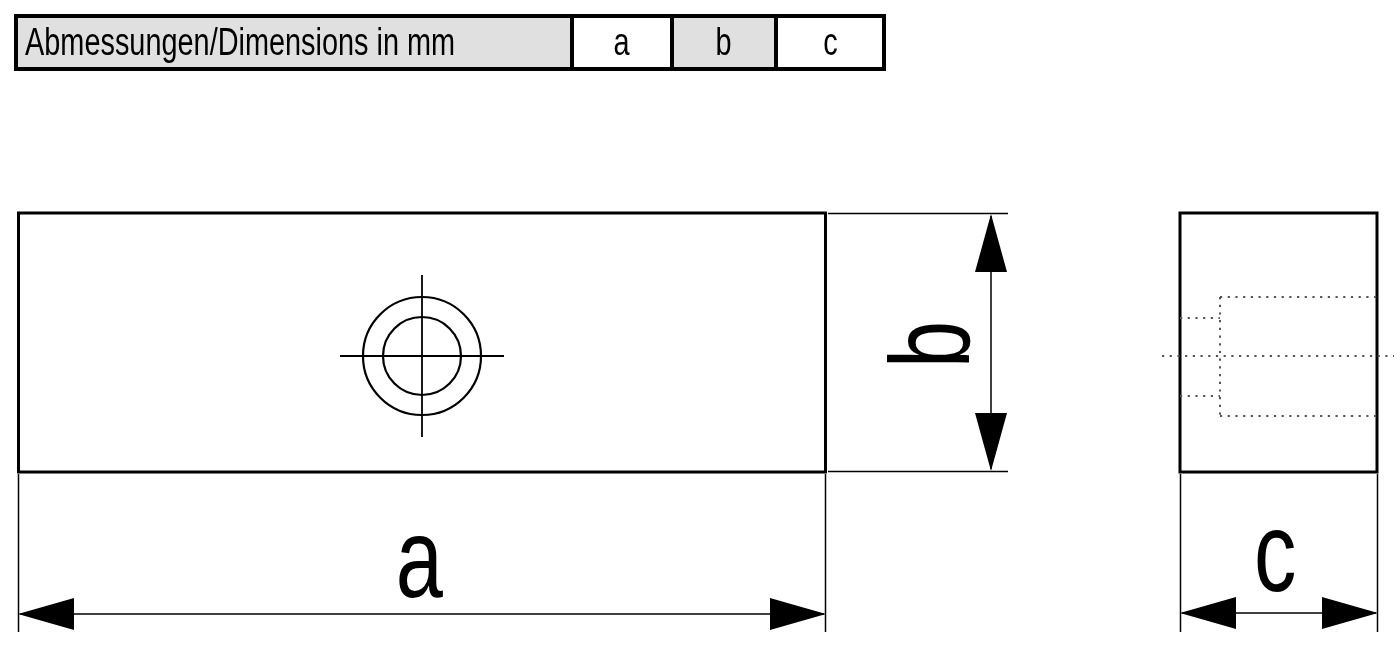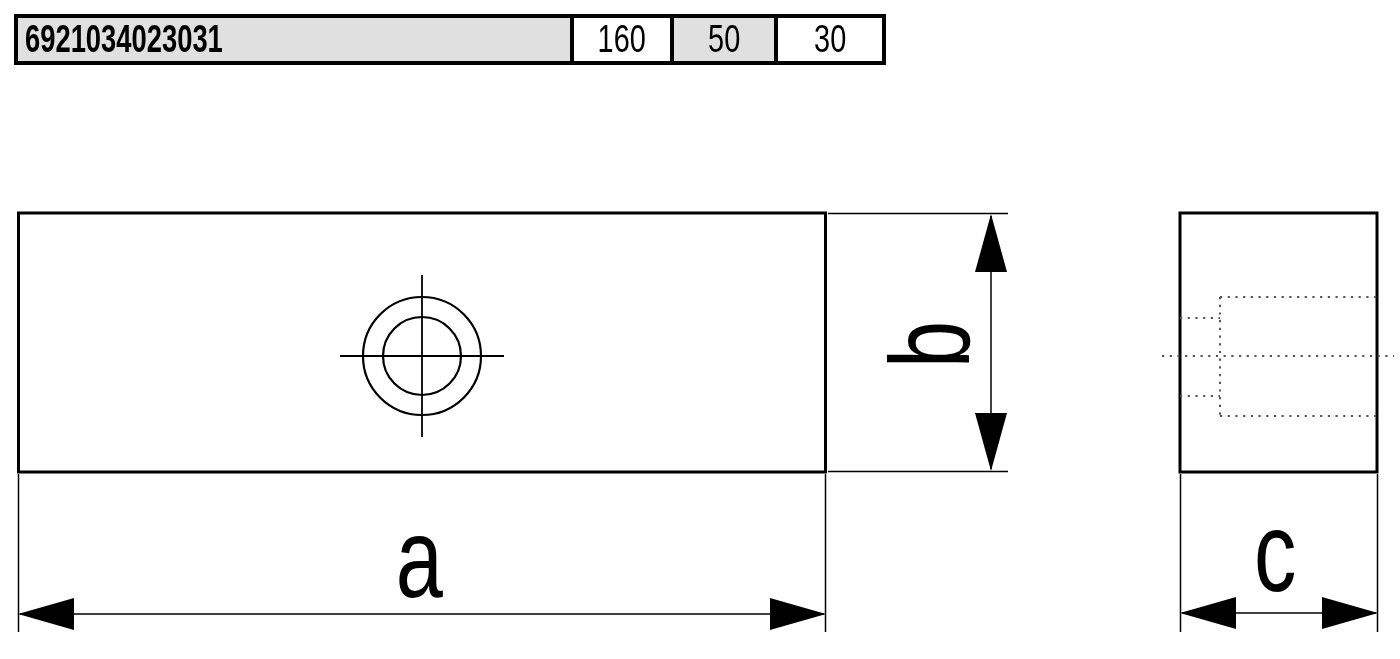--- a/index.html
+++ b/index.html
@@ -90,32 +90,32 @@
 <div id="stage">
 
   <table class="dim-table">
     <colgroup>
       <col style="width:556px">
       <col style="width:100px">
       <col style="width:104px">
       <col style="width:108px">
     </colgroup>
     <tbody>
-    <tr class="val">
+        <tr class="hdr">
       <td class="gray left-cell">
-        <span class="cond bold">6921034023031</span>
+        <span class="cond">Abmessungen/Dimensions in mm</span>
       </td>
       <td class="white center-cell">
-        <span class="cond">160</span>
+        <span class="cond">a</span>
       </td>
       <td class="gray center-cell">
-        <span class="cond">50</span>
+        <span class="cond">b</span>
       </td>
       <td class="white center-cell">
-        <span class="cond">30</span>
+        <span class="cond">c</span>
       </td>
     </tr>
   </tbody>
     </table>
 
   <svg class="drawing" viewBox="0 0 1400 659">
 
     <g>
       <rect x="18.5" y="213" width="807" height="259" fill="none" stroke="#000" stroke-width="3"></rect>
 

